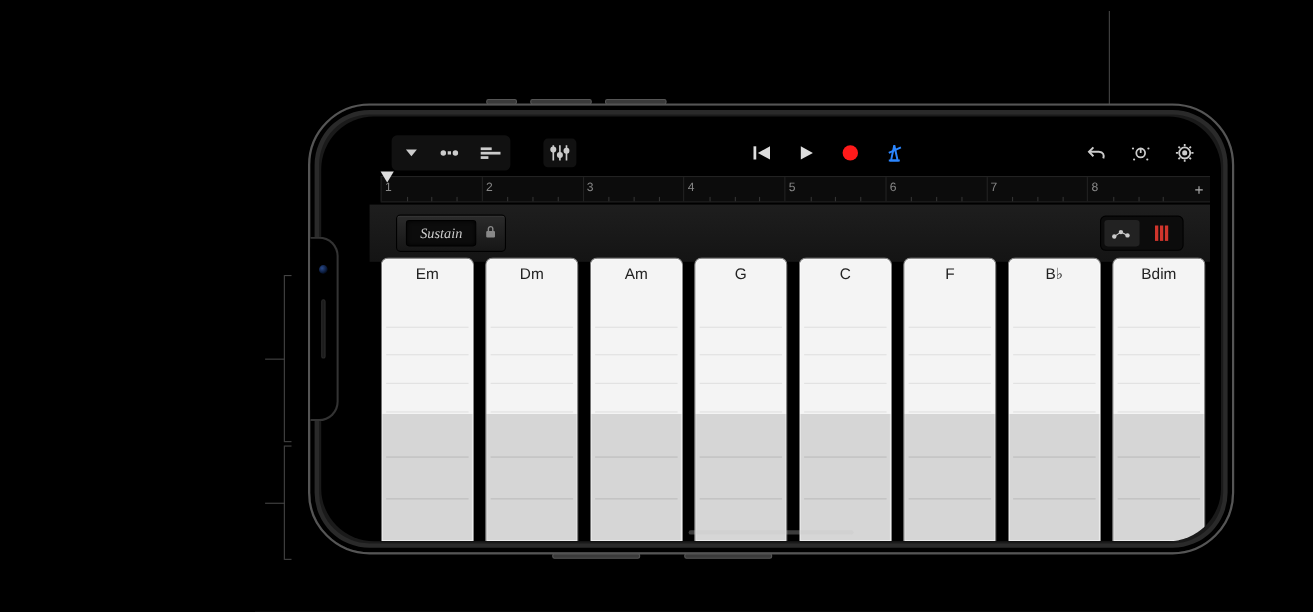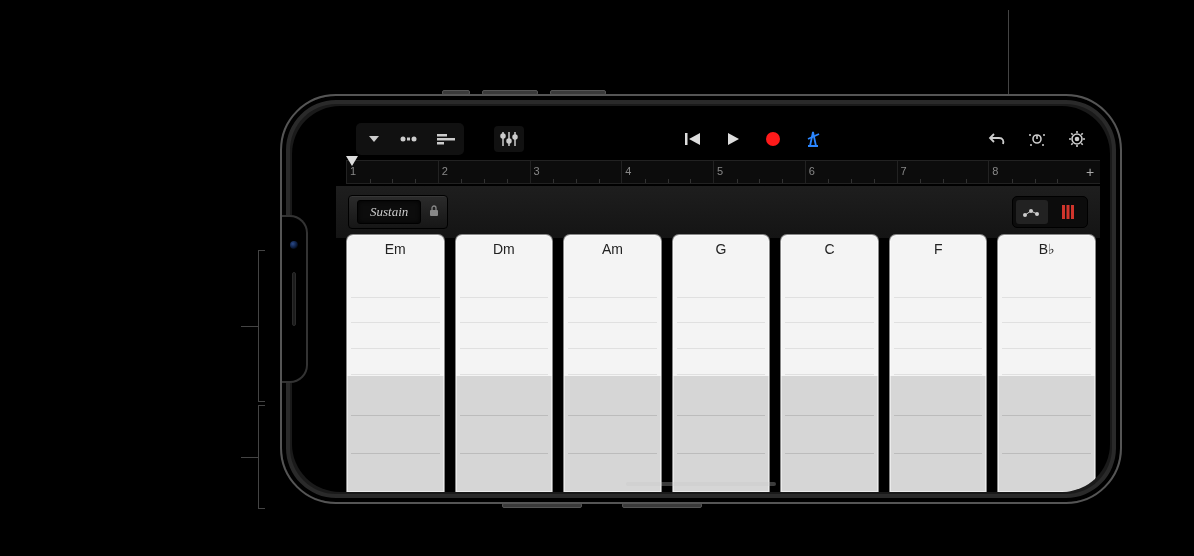--- a/index.html
+++ b/index.html
@@ -163,21 +163,21 @@
   }
 
   
   .ctrlstrip {
     position: absolute;
     top: 80px; left: 44px; right: 10px;
     height: 52px;
     background: linear-gradient(#1e1e1e, #141414);
     display: flex;
     align-items: center;
-    padding: 0 12px;
+    padding: 0 24px;
     gap: 6px;
   }
   .sustain {
     display: flex; align-items: center; gap: 8px;
     background: linear-gradient(#2b2b2b,#161616);
     border: 1px solid #000;
     border-radius: 4px;
     padding: 4px 8px;
     box-shadow: inset 0 1px 0 rgba(255,255,255,0.06);
   }
@@ -519,17 +519,26 @@
         </div>
         <div class="chord">
           <div class="name">B♭</div>
           <div class="u1"></div>
           <div class="u2"></div>
           <div class="u3"></div>
           <div class="u4"></div>
           <div class="l1"></div>
           <div class="l2"></div>
         </div>
+        <div class="chord">
+          <div class="name">Bdim</div>
+          <div class="u1"></div>
+          <div class="u2"></div>
+          <div class="u3"></div>
+          <div class="u4"></div>
+          <div class="l1"></div>
+          <div class="l2"></div>
+        </div>
       </div>
 
     <div class="home-ind"></div>
   </div>
 </div>
 
 </body></html>

